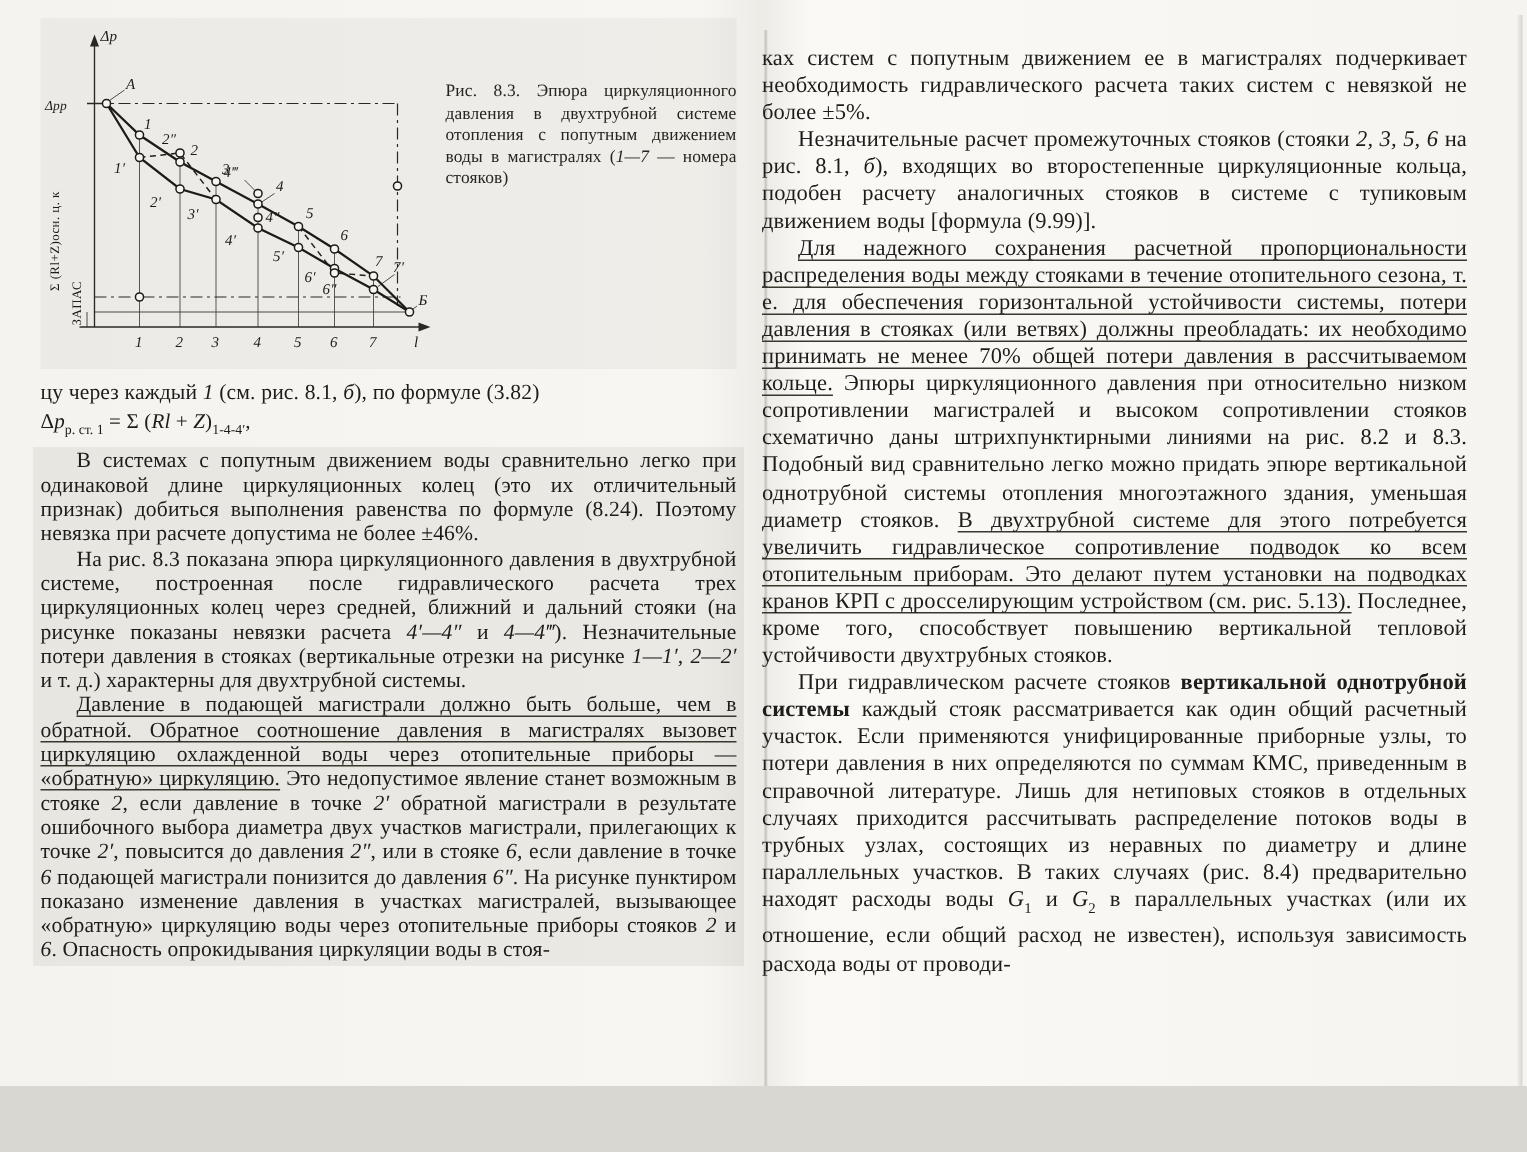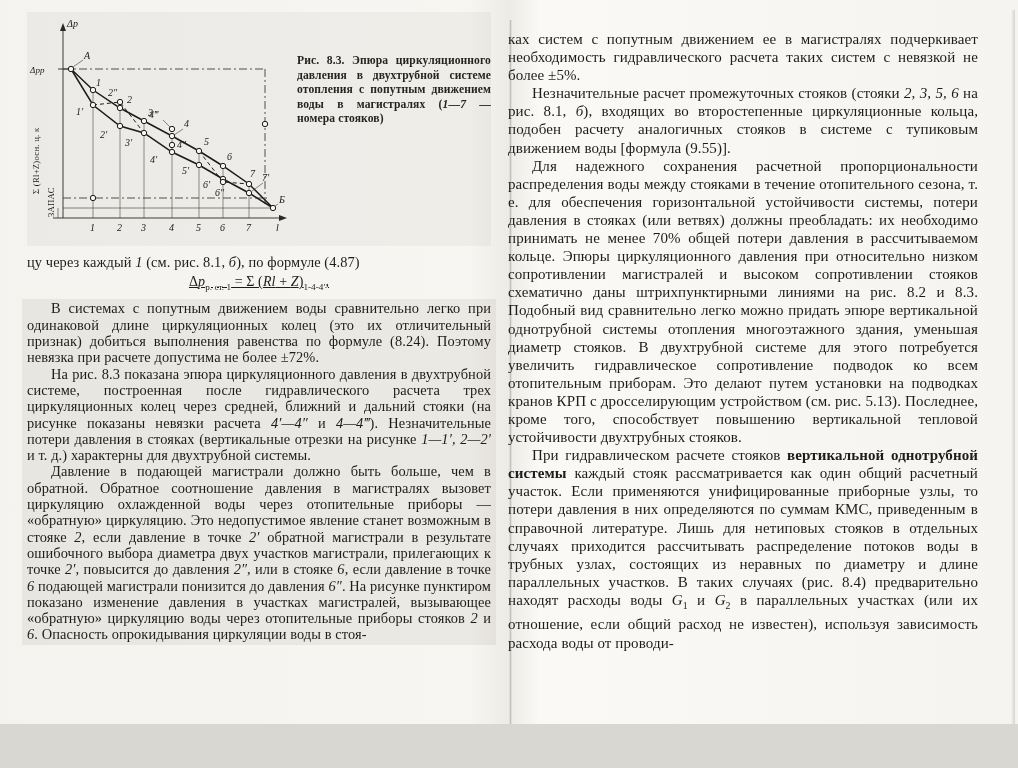--- a/index.html
+++ b/index.html
@@ -28,34 +28,34 @@
     letter-spacing:0.1px;
   }
   .col-right{
     position:absolute;left:508px;top:30px;width:470px;
     font-size:15px;line-height:18.1px;text-align:justify;
     letter-spacing:0.1px;
   }
   p{margin:0;}
   .ind{text-indent:24px;}
   .formula{
-    text-align:center;font-size:14px;line-height:18px;margin:3px 0 3px 0;text-decoration:underline;
-  }
-  .s-u{text-decoration-thickness:1px;text-underline-offset:2.5px;text-decoration-skip-ink:none;text-decoration-color:#3a372f;}
+    text-align:left;font-size:14px;line-height:18px;margin:3px 0 3px 0;
+  }
+  .s-u{text-decoration:underline;text-decoration-thickness:1px;text-underline-offset:2.5px;text-decoration-skip-ink:none;text-decoration-color:#3a372f;}
   .s-b{font-weight:bold;}
   .s-i{font-style:italic;}
   .s-sub{font-size:0.66em;vertical-align:-0.45em;letter-spacing:0;}
   .figure-row{
     display:flex;gap:8px;margin:2px 0 8px 0;
     background:rgba(130,124,112,0.07);
   }
   .fig-svg{flex:0 0 auto;}
   .caption{
     width:196px;margin-top:42px;
-    font-weight:bold;font-size:11.6px;line-height:14.6px;
+    font-weight:normal;font-size:11.6px;line-height:14.6px;
     text-align:justify;color:#26241f;
   }
   .shaded{
     background:rgba(125,118,104,0.10);
     margin:0 -5px;padding:1px 5px 2px 5px;
   }
   svg text{
     font-family:"Liberation Serif","DejaVu Serif",serif;
     fill:#1c1b18;
   }
@@ -176,29 +176,29 @@
           <text class="lbl" x="142" y="219">4</text>
           <text class="lbl" x="169" y="219">5</text>
           <text class="lbl" x="193" y="219">6</text>
           <text class="lbl" x="219" y="219">7</text>
         </g>
       </svg>
 
       <div class="caption"><span>Рис. 8.3. Эпюра циркуляционного давления в двухтрубной системе отопления с попутным движением воды в магистралях (</span><span class="s-i">1—7</span><span> — номера стояков)</span></div>
     </div>
 
-    <p class="cont"><span>цу через каждый </span><span class="s-i">1</span><span> (см. рис. 8.1, </span><span class="s-i">б</span><span>), по формуле (4.87)</span></p>
+    <p class="cont"><span>цу через каждый </span><span class="s-i">1</span><span> (см. рис. 8.1, </span><span class="s-i">б</span><span>), по формуле (3.82)</span></p>
     <div class="formula"><span>Δ</span><span class="s-i">p</span><span class="s-sub">р. ст. 1</span><span> = Σ (</span><span class="s-i">Rl</span><span> + </span><span class="s-i">Z</span><span>)</span><span class="s-sub">1-4-4′</span><span>,</span></div>
 
     <div class="shaded">
-      <p class="ind"><span>В системах с попутным движением воды сравнительно легко при одинаковой длине циркуляционных колец (это их отличительный признак) добиться выполнения равенства по формуле (8.24). Поэтому невязка при расчете допустима не более ±72%.</span></p>
+      <p class="ind"><span>В системах с попутным движением воды сравнительно легко при одинаковой длине циркуляционных колец (это их отличительный признак) добиться выполнения равенства по формуле (8.24). Поэтому невязка при расчете допустима не более ±46%.</span></p>
       <p class="ind"><span>На рис. 8.3 показана эпюра циркуляционного давления в двухтрубной системе, построенная после гидравлического расчета трех циркуляционных колец через средней, ближний и дальний стояки (на рисунке показаны невязки расчета </span><span class="s-i">4′—4″</span><span> и </span><span class="s-i">4—4‴</span><span>). Незначительные потери давления в стояках (вертикальные отрезки на рисунке </span><span class="s-i">1—1′, 2—2′</span><span> и т. д.) характерны для двухтрубной системы.</span></p>
       <p class="ind"><span class="s-u">Давление в подающей магистрали должно быть больше, чем в обратной. Обратное соотношение давления в магистралях вызовет циркуляцию охлажденной воды через отопительные приборы — «обратную» циркуляцию.</span><span> Это недопустимое явление станет возможным в стояке </span><span class="s-i">2</span><span>, если давление в точке </span><span class="s-i">2′</span><span> обратной магистрали в результате ошибочного выбора диаметра двух участков магистрали, прилегающих к точке </span><span class="s-i">2′</span><span>, повысится до давления </span><span class="s-i">2″</span><span>, или в стояке </span><span class="s-i">6</span><span>, если давление в точке </span><span class="s-i">6</span><span> подающей магистрали понизится до давления </span><span class="s-i">6″</span><span>. На рисунке пунктиром показано изменение давления в участках магистралей, вызывающее «обратную» циркуляцию воды через отопительные приборы стояков </span><span class="s-i">2</span><span> и </span><span class="s-i">6</span><span>. Опасность опрокидывания циркуляции воды в стоя-</span></p>
     </div>
   </div>
 
   <div class="col-right">
     <p class="cont"><span>ках систем с попутным движением ее в магистралях подчеркивает необходимость гидравлического расчета таких систем с невязкой не более ±5%.</span></p>
-    <p class="ind"><span>Незначительные расчет промежуточных стояков (стояки </span><span class="s-i">2, 3, 5, 6</span><span> на рис. 8.1, </span><span class="s-i">б</span><span>), входящих во второстепенные циркуляционные кольца, подобен расчету аналогичных стояков в системе с тупиковым движением воды [формула (9.55)].</span></p>
+    <p class="ind"><span>Незначительные расчет промежуточных стояков (стояки </span><span class="s-i">2, 3, 5, 6</span><span> на рис. 8.1, </span><span class="s-i">б</span><span>), входящих во второстепенные циркуляционные кольца, подобен расчету аналогичных стояков в системе с тупиковым движением воды [формула (9.99)].</span></p>
     <p class="ind"><span class="s-u">Для надежного сохранения расчетной пропорциональности распределения воды между стояками в течение отопительного сезона, т. е. для обеспечения горизонтальной устойчивости системы, потери давления в стояках (или ветвях) должны преобладать: их необходимо принимать не менее 70% общей потери давления в рассчитываемом кольце.</span><span> Эпюры циркуляционного давления при относительно низком сопротивлении магистралей и высоком сопротивлении стояков схематично даны штрихпунктирными линиями на рис. 8.2 и 8.3. Подобный вид сравнительно легко можно придать эпюре вертикальной однотрубной системы отопления многоэтажного здания, уменьшая диаметр стояков. </span><span class="s-u">В двухтрубной системе для этого потребуется увеличить гидравлическое сопротивление подводок ко всем отопительным приборам. Это делают путем установки на подводках кранов КРП с дросселирующим устройством (см. рис. 5.13).</span><span> Последнее, кроме того, способствует повышению вертикальной тепловой устойчивости двухтрубных стояков.</span></p>
     <p class="ind"><span>При гидравлическом расчете стояков </span><span class="s-b">вертикальной однотрубной системы</span><span> каждый стояк рассматривается как один общий расчетный участок. Если применяются унифицированные приборные узлы, то потери давления в них определяются по суммам КМС, приведенным в справочной литературе. Лишь для нетиповых стояков в отдельных случаях приходится рассчитывать распределение потоков воды в трубных узлах, состоящих из неравных по диаметру и длине параллельных участков. В таких случаях (рис. 8.4) предварительно находят расходы воды </span><span class="s-i">G</span><span class="s-sub">1</span><span> и </span><span class="s-i">G</span><span class="s-sub">2</span><span> в параллельных участках (или их отношение, если общий расход не известен), используя зависимость расхода воды от проводи-</span></p>
   </div>
 </div>
 
 </body></html>

